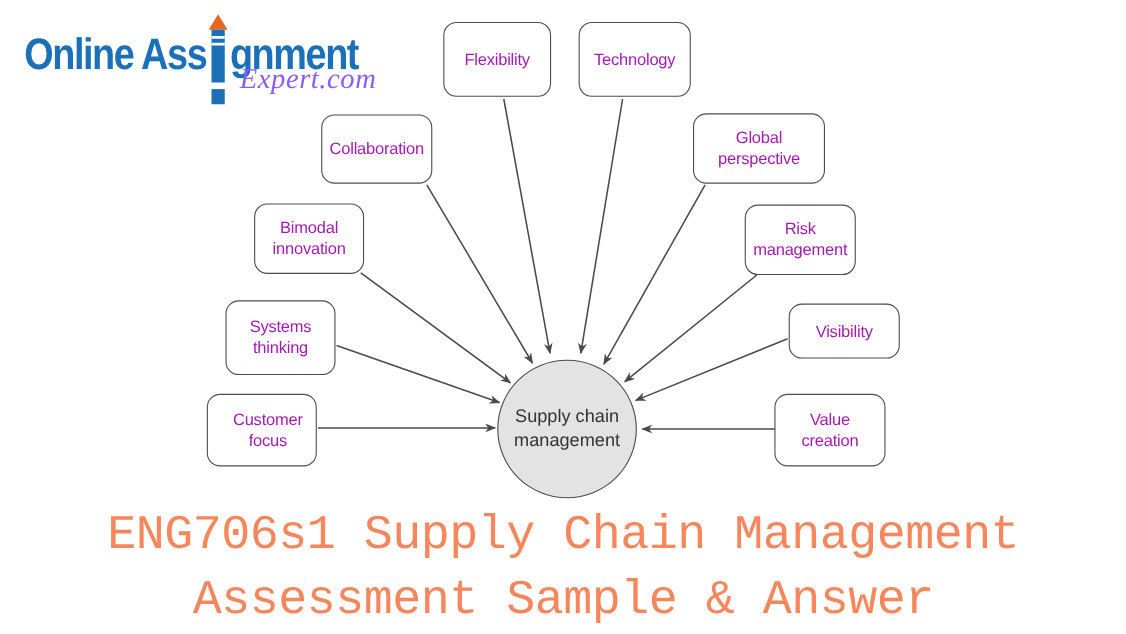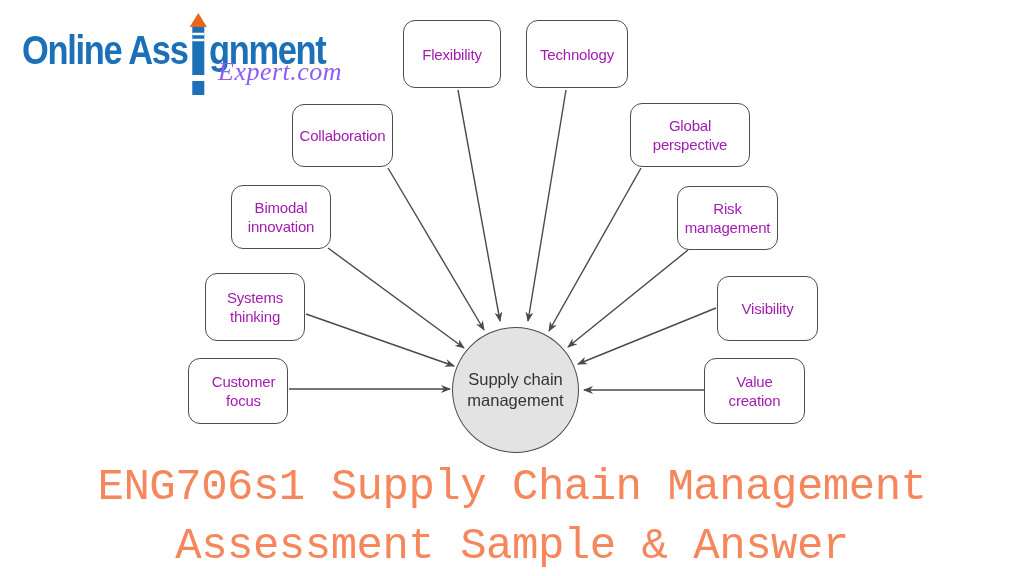--- a/index.html
+++ b/index.html
@@ -60,21 +60,21 @@
     color: #a21caf;
     white-space: pre-line;
   }
   .n-flexibility        { left: 403px; top:  20px; width:  98px; height: 68px; }
   .n-technology         { left: 526px; top:  20px; width: 102px; height: 68px; }
   .n-collaboration      { left: 292px; top: 104px; width: 101px; height: 63px; }
   .n-global-perspective { left: 630px; top: 103px; width: 120px; height: 64px; }
   .n-bimodal-innovation { left: 231px; top: 185px; width: 100px; height: 64px; }
   .n-risk-management    { left: 677px; top: 186px; width: 101px; height: 64px; }
   .n-systems-thinking   { left: 205px; top: 273px; width: 100px; height: 68px; }
-  .n-visibility         { left: 717px; top: 276px; width: 101px; height: 65px; }
+  .n-visibility         { left: 717px; top: 276px; width: 101px; height: 50px; }
   .n-customer-focus     { left: 188px; top: 358px; width: 100px; height: 66px; padding-left: 11px; }
   .n-value-creation     { left: 704px; top: 358px; width: 101px; height: 66px; }
 
   .center-node {
     position: absolute;
     left: 452px; top: 327px;
     width: 127px; height: 126px;
     border-radius: 50%;
     background: #e3e3e3;
     border: 1.8px solid #4a4a4a;

